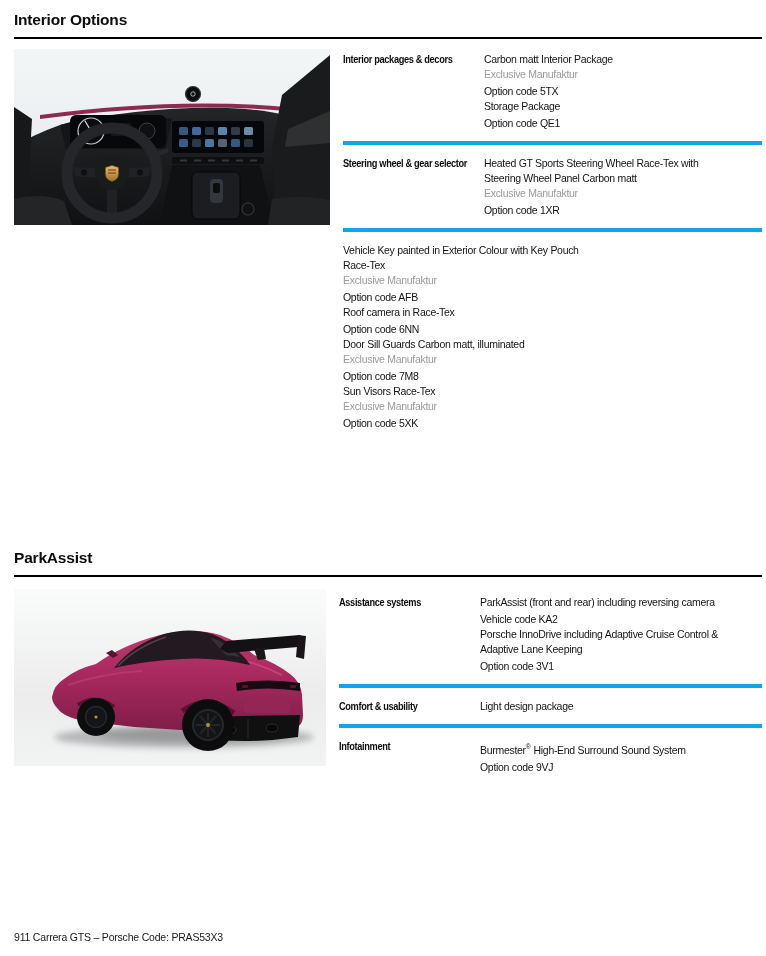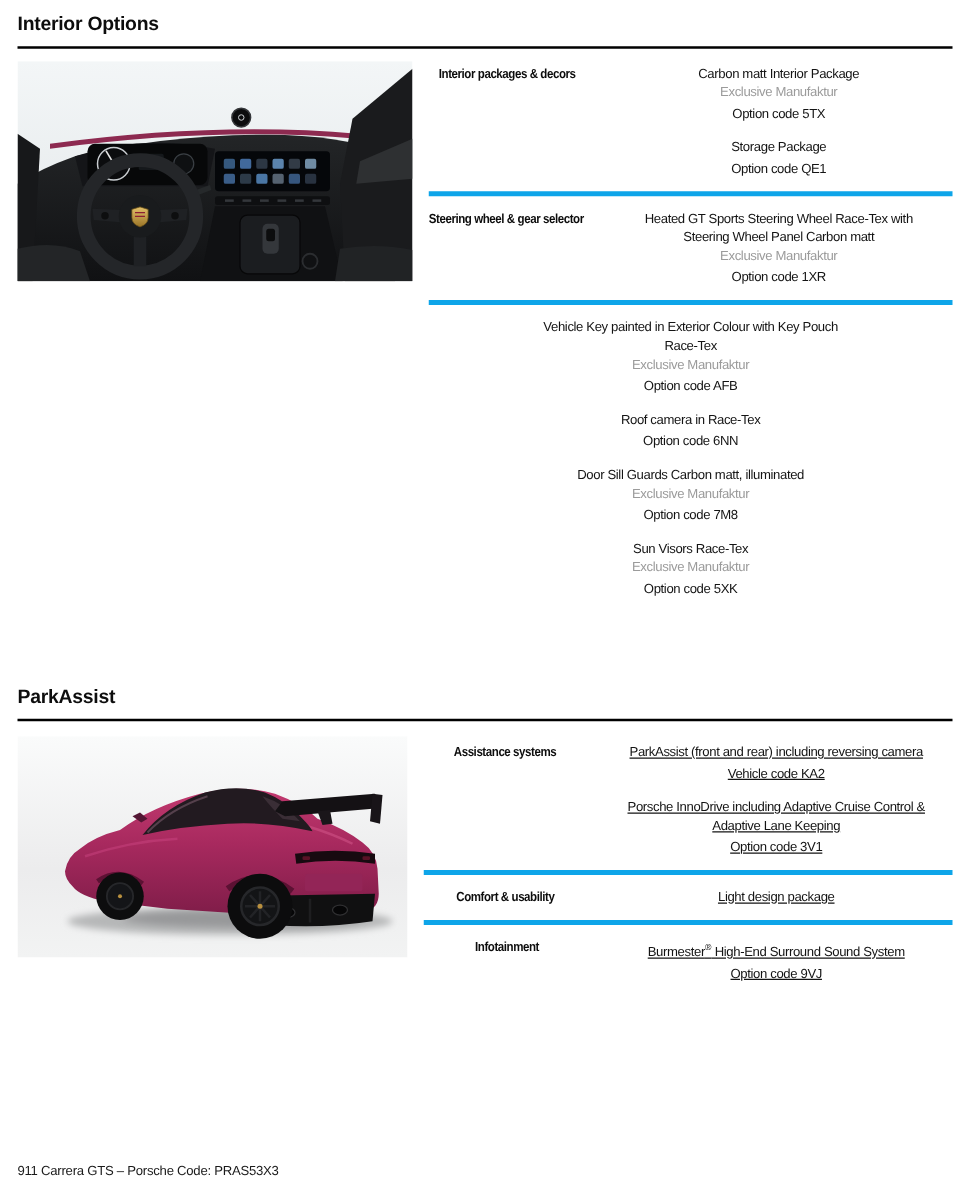--- a/index.html
+++ b/index.html
@@ -6,31 +6,31 @@
   .page{
     position:relative;width:766px;height:956px;background:#ffffff;
     font-family:"Liberation Sans",sans-serif;color:#141414;overflow:hidden;
   }
   .section{position:absolute;left:14px;right:4px;}
   #sec-interior{top:0;}
   #sec-technology{top:538px;}
   .sec-title{font-size:15.5px;font-weight:bold;line-height:19px;margin:10px 0 8px 0;letter-spacing:-0.2px;color:#0d0d0d;}
   .sec-rule{height:2px;background:#000000;}
   .sec-body{display:flex;align-items:flex-start;margin-top:10px;}
-  #sec-technology .sec-body{margin-top:12px;text-decoration:underline;}
+  #sec-technology .sec-body{margin-top:12px;}
   .photo{flex:none;font-size:0;}
   .photo svg{display:block;}
-  .opt-table{flex:1;min-width:0;margin-left:13px;font-size:10.5px;line-height:15px;letter-spacing:-0.3px;text-align:center;}
+  .opt-table{flex:1;min-width:0;margin-left:13px;font-size:10.5px;line-height:15px;letter-spacing:-0.3px;}
   .opt-row{display:flex;border-top:4px solid #0ea5e9;padding:11px 0 10px 0;}
   .opt-row:first-child{border-top:none;padding-top:3px;}
   #sec-technology .opt-row:first-child{padding-top:6px;}
   .opt-cat{flex:none;width:141px;font-weight:bold;color:#0d0d0d;}
   .opt-cat-inner{display:inline-block;white-space:nowrap;letter-spacing:-0.4px;transform:scaleX(0.88);transform-origin:0 50%;}
   .opt-cell{flex:1;min-width:0;}
-  .opt-item + .opt-item{margin-top:12px;}
+  .opt-item + .opt-item{}
   .opt-name{white-space:pre-line;color:#141414;}
   .opt-tag{color:#9b9b9b;}
   .opt-code{margin-top:2px;color:#141414;}
   .sup{font-size:7px;vertical-align:super;letter-spacing:0;}
   .footer{position:absolute;left:14px;top:930px;font-size:10.5px;line-height:15px;letter-spacing:-0.2px;color:#1a1a1a;}
 </style>
 </head>
 <body>
 
 <div class="page">

